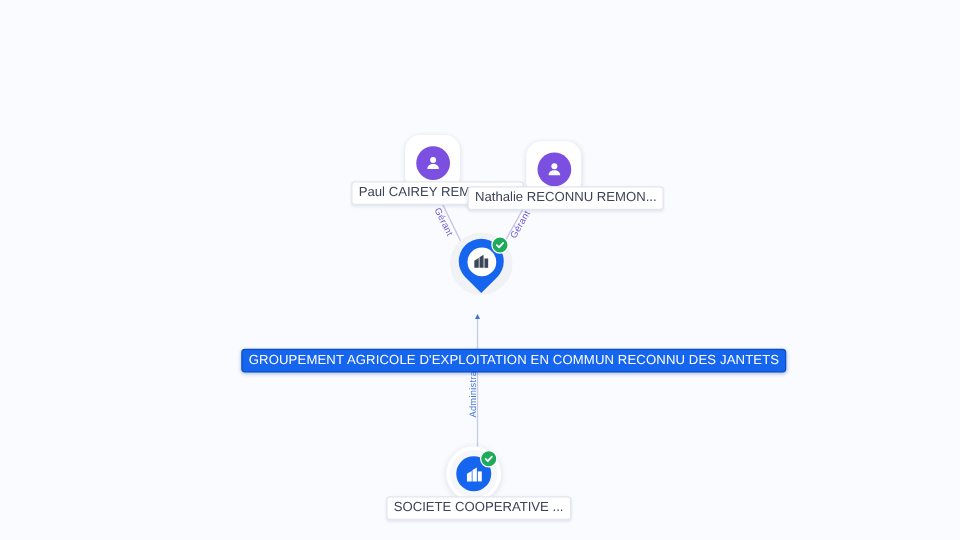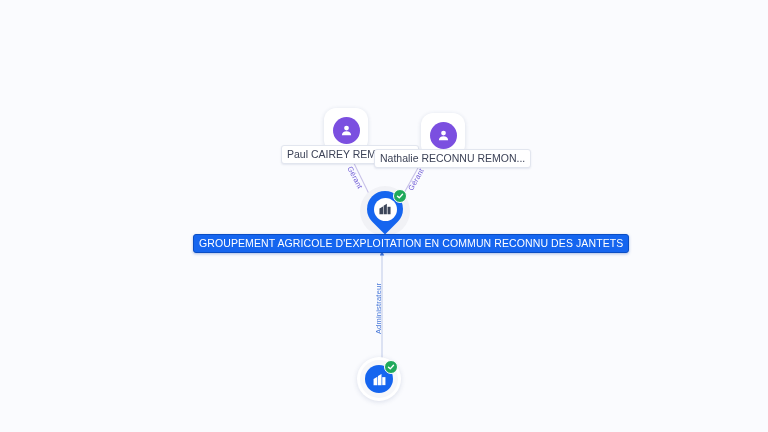--- a/index.html
+++ b/index.html
@@ -149,20 +149,21 @@
     white-space: nowrap;
     box-shadow: 0 1px 2px rgba(40,60,120,0.10);
   }
   .node-label.selected {
     background: #1565ef;
     border: 1px solid #0b4ec4;
     color: #ffffff;
     font-size: 10.5px;
     letter-spacing: 0.1px;
     box-shadow: 0 1px 3px rgba(20,70,180,0.35);
+    margin-top: 45px;
   }
 
   
   .edge-label {
     position: absolute;
     font-size: 7.5px;
     letter-spacing: 0.2px;
     white-space: nowrap;
     transform-origin: center center;
   }
@@ -244,14 +245,15 @@
         <path d="M9.6 21V6.4l5.6-3.3V21H9.6z"></path>
         <rect x="16.4" y="8.2" width="5.1" height="12.8"></rect>
       </svg>
     </div>
     <div class="verified-badge" style="left:27px; top:3px;">
       <svg width="8" height="8" viewBox="0 0 24 24" fill="none" stroke="#ffffff" stroke-width="4.2" stroke-linecap="round" stroke-linejoin="round">
         <polyline points="4.5,12.5 9.8,17.6 19.5,7"></polyline>
       </svg>
     </div>
   </div>
+  <div class="node-label" style="left:309px; top:397px;">SOCIETE COOPERATIVE ...</div>
 
 </div>
 
 </body></html>

